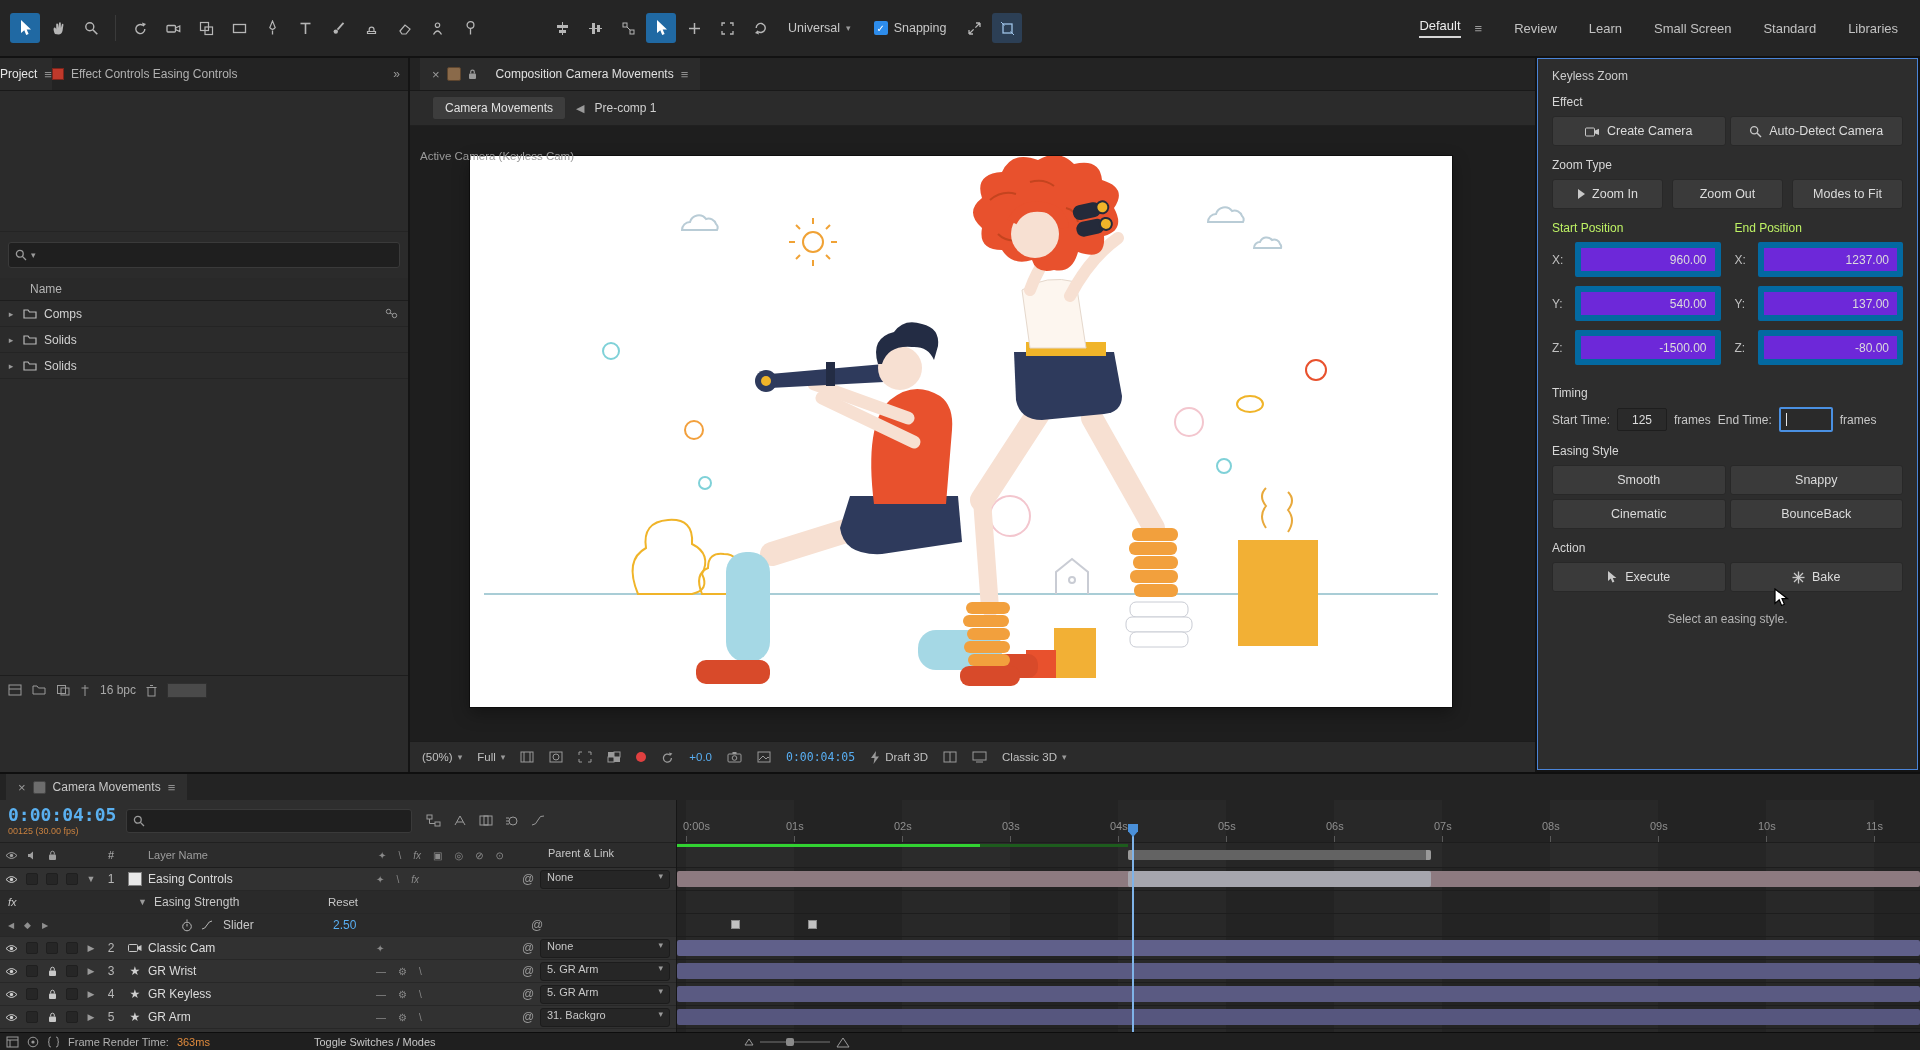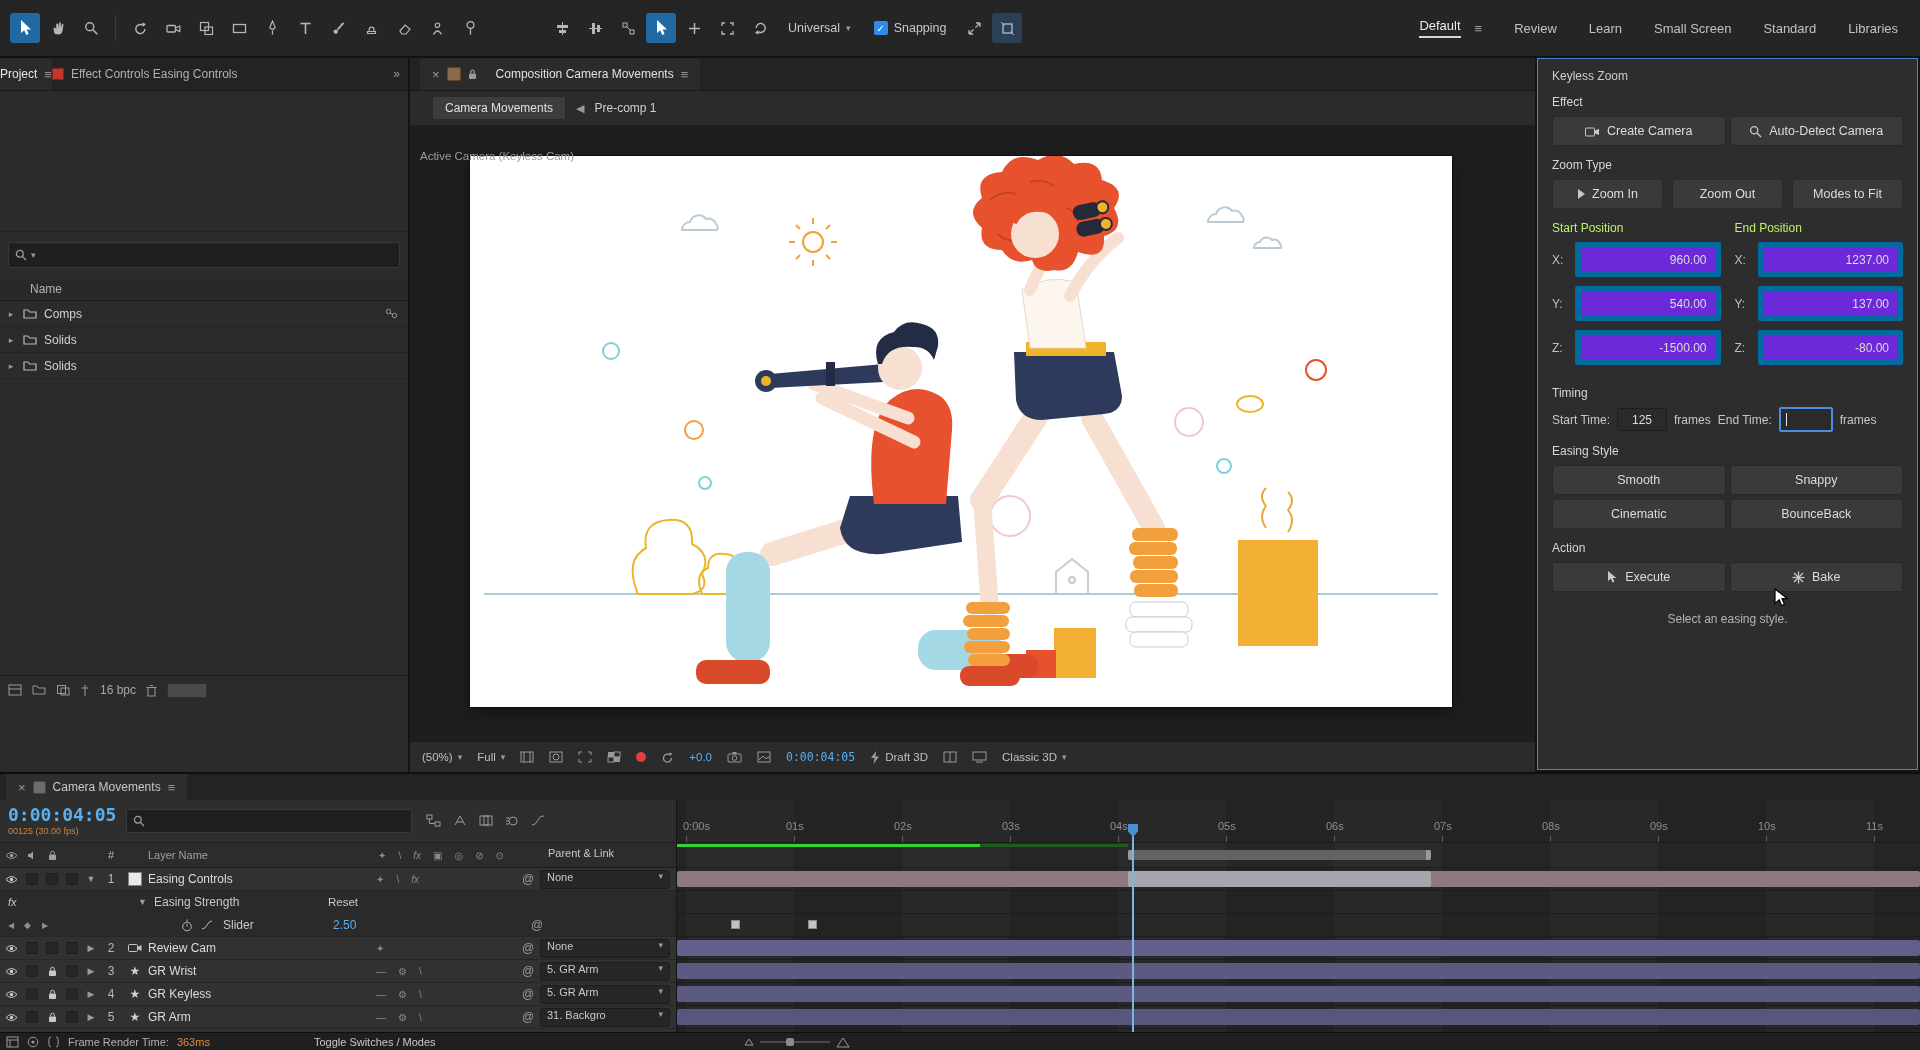--- a/index.html
+++ b/index.html
@@ -876,21 +876,21 @@
               <span class="well"></span>
             </span>
           <span class="ce">▶</span>
           <span class="cnum">2</span>
           <span class="cic">
               <svg width="14" height="10" viewBox="0 0 14 10">
                 <rect x="0.5" y="1.5" width="9" height="7" rx="1" fill="none" stroke="#c8c8c8"></rect>
                 <path d="M9.5 4 L13.5 2 V8 L9.5 6 Z" fill="#c8c8c8"></path>
               </svg>
             </span>
-          <span class="cname">Review Cam</span>
+          <span class="cname">Classic Cam</span>
           <span class="csw">
               <span>✦</span>
             </span>
           <span class="cpick">@</span>
           <span class="cparent">
               <span>None</span>
               <span class="car">▾</span>
             </span>
         </div>
 

